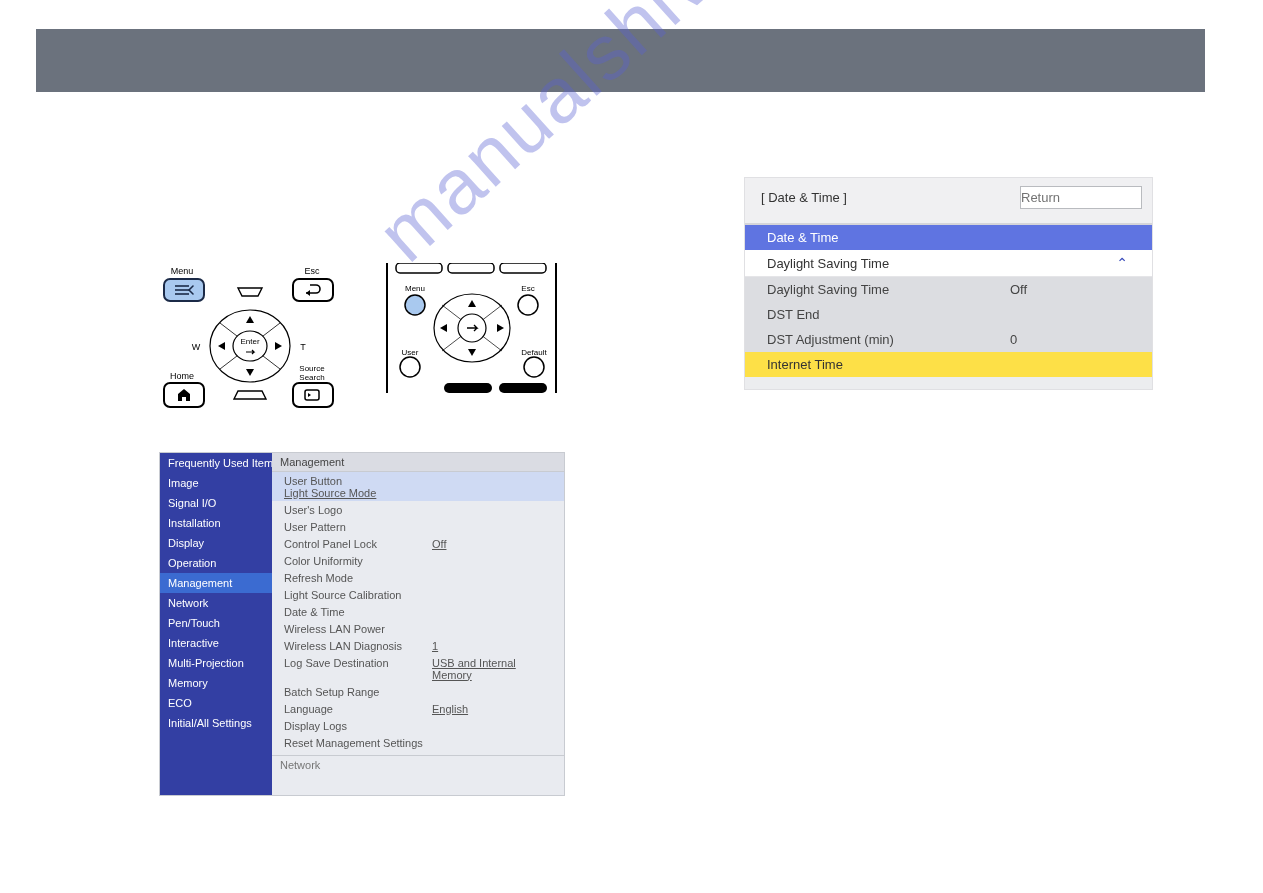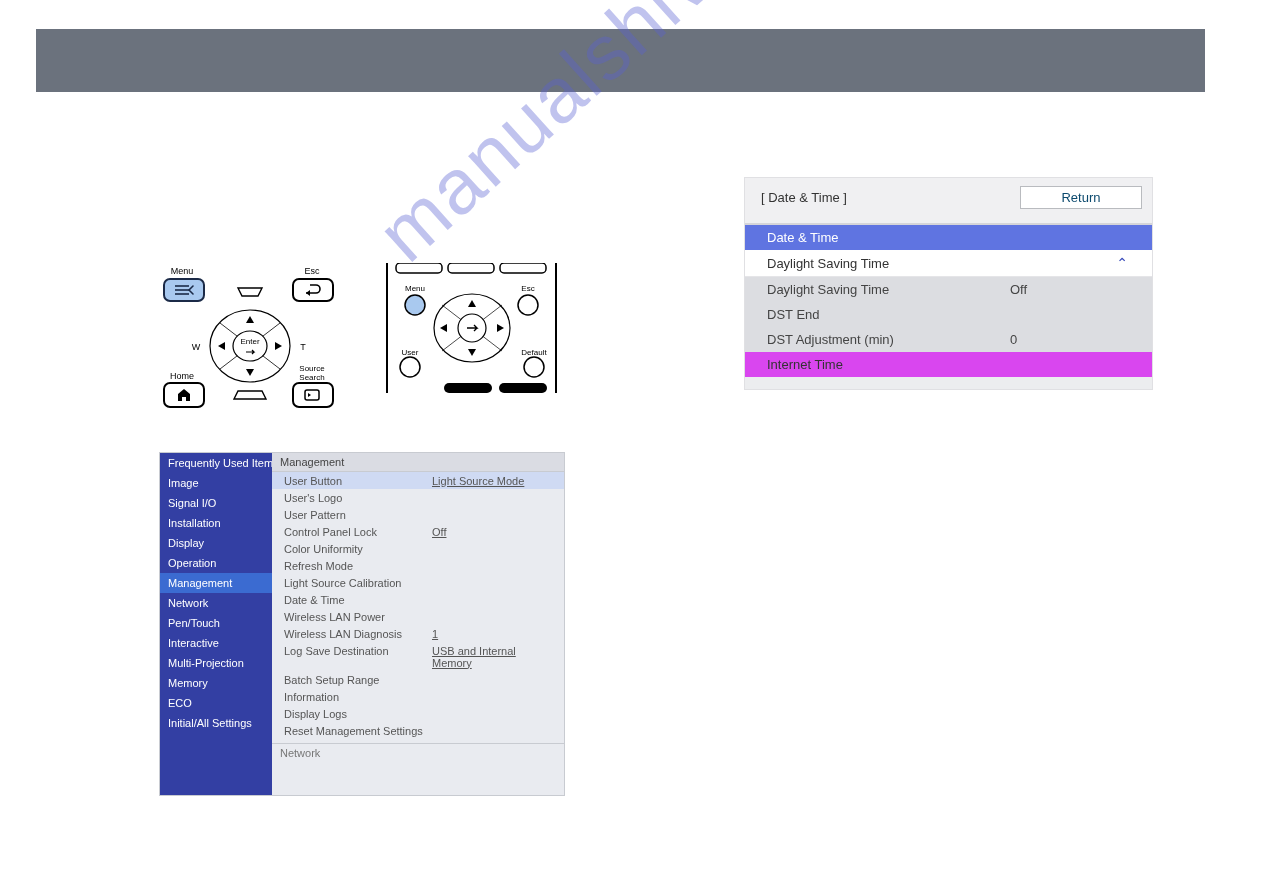--- a/index.html
+++ b/index.html
@@ -77,21 +77,21 @@
   }
   .mgmt-list {
     flex: 1;
     overflow: hidden;
   }
   .mgmt-row {
     display: flex;
     padding: 2.5px 12px;
     color: #555;
   }
-  .mgmt-row.highlight { background: #cfdaf3; }
+  .mgmt-row.highlight { background: #cfdaf3; flex-direction: column; }
   .mgmt-row .label { flex: 1; }
   .mgmt-row .value { width: 120px; color: #555; text-decoration: underline; }
   .mgmt-network-divider {
     padding: 3px 8px;
     color: #777;
     border-top: 1px solid #c8cbd1;
     margin-top: 4px;
   }
   
   .dt-panel {
@@ -109,41 +109,40 @@
     padding: 8px 10px 14px 16px;
     background: #f0f0f2;
     border-bottom: 2px solid #d5d5d9;
     color: #333;
   }
   .dt-title { flex: 1; }
   .dt-return {
     width: 120px;
     border: 1px solid #b9bbbf;
     background: #fff;
-    text-align: center;
     padding: 3px 0;
-    color: #0c4a6e;
+    color: #737373;
     font-size: 13px;
   }
   .dt-row {
     padding: 5px 22px;
     display: flex;
     align-items: center;
   }
   .dt-row .rlabel { flex: 1; color: #333; }
   .dt-row .rvalue { width: 120px; color: #333; }
   .dt-row.section-hi {
     background: #5f74e1;
     color: #fff;
   }
   .dt-row.section-hi .rlabel { color: #fff; }
   .dt-row.expandable { background: #fff; border-bottom: 1px solid #e5e5e8; }
   .dt-row.subrow { background: #dcdde1; padding-left: 22px; }
   .dt-row.subrow .rlabel, .dt-row.subrow .rvalue { color: #444; }
-  .dt-row.plain { background: #d946ef; justify-content: center; }
+  .dt-row.plain { background: #fde047; justify-content: center; }
   .chevron {
     color: #3b4dbb;
     font-size: 14px;
     width: 16px;
     text-align: center;
   }
   
   .watermark {
     position: absolute;
     left: 360px;
@@ -314,22 +313,22 @@
           </div>
           <div class="mgmt-row">
             <span class="label">Log Save Destination</span>
             <span class="value">USB and Internal Memory</span>
           </div>
           <div class="mgmt-row">
             <span class="label">Batch Setup Range</span>
             <span class="value"></span>
           </div>
           <div class="mgmt-row">
-            <span class="label">Information</span>
-            <span class="value"></span>
+            <span class="label">Language</span>
+            <span class="value">English</span>
           </div>
           <div class="mgmt-row">
             <span class="label">Display Logs</span>
             <span class="value"></span>
           </div>
           <div class="mgmt-row">
             <span class="label">Reset Management Settings</span>
             <span class="value"></span>
           </div>
           <div class="mgmt-network-divider">Network</div>

